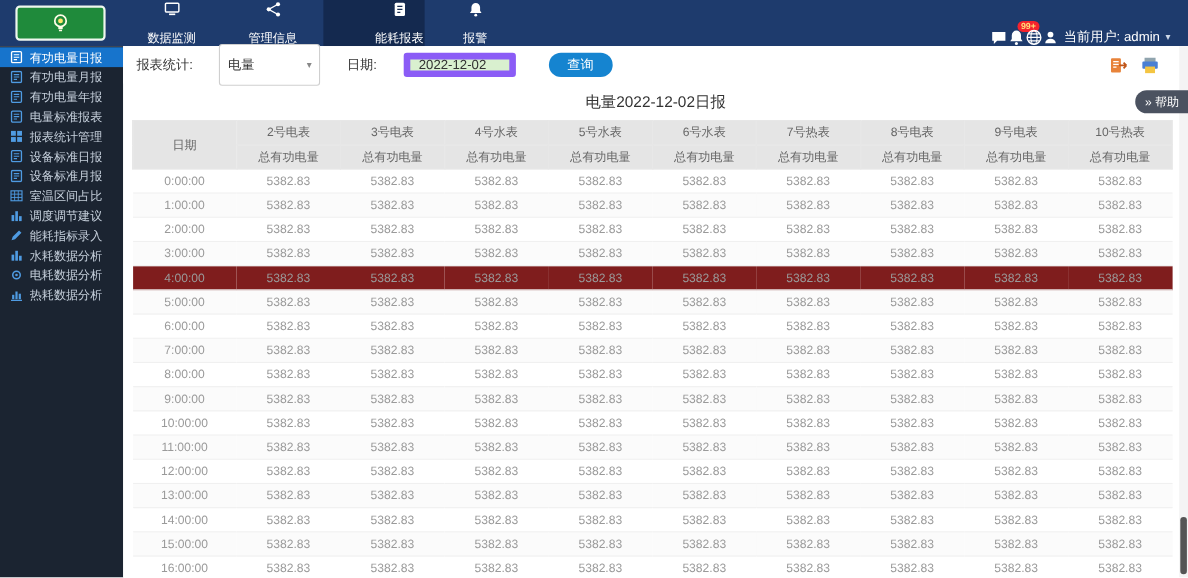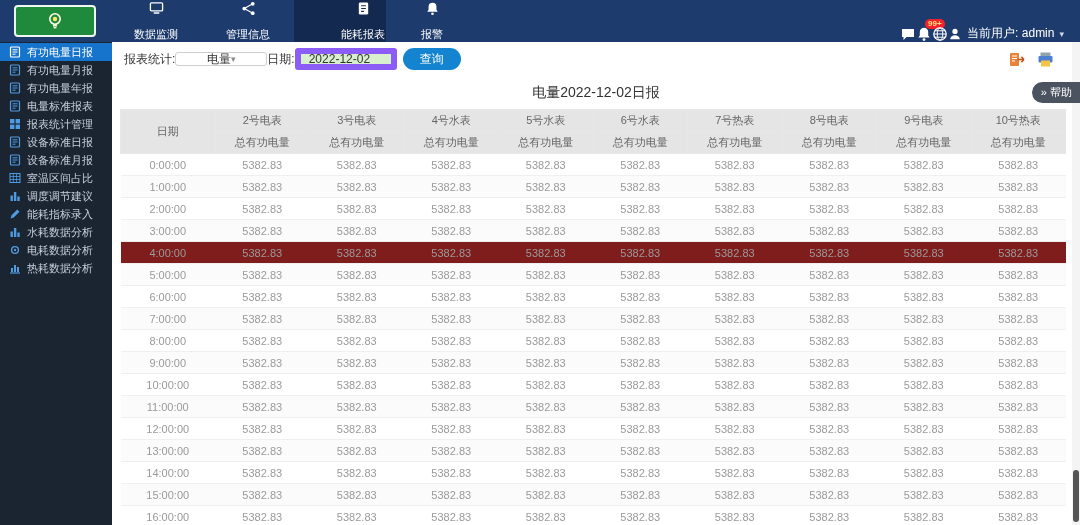--- a/index.html
+++ b/index.html
@@ -32,24 +32,24 @@
   .sidebar { width:112px; background:#1b2431; padding-top:1px; flex:none; }
   .side-item { height:18px; display:flex; align-items:center; gap:6px; padding:0 9px; font-size:11px; color:#c6d0dc;
                cursor:pointer; white-space:nowrap; }
   .side-item svg { width:12px; height:12px; color:#4f9be2; flex:none; }
   .side-item.active { background:#1774cc; color:#fff; }
   .side-item.active svg { color:#fff; }
 
   .content { flex:1; background:#fff; position:relative; display:flex; flex-direction:column; min-width:0; }
 
   
-  .toolbar { height:34px; display:flex; align-items:center; gap:0; padding:0 12px; background:#fff; flex:none; }
+  .toolbar { height:34px; display:flex; align-items:center; gap:24px; padding:0 12px; background:#fff; flex:none; }
   .lbl { font-size:12px; color:#333; }
-  .select { width:92px; height:14px; border:1px solid #cfcfcf; border-radius:3px; background:#fff; display:flex;
-            align-items:center; justify-content:center; padding:0 7px; font-size:12px; color:#333; cursor:pointer; }
+  .select { width:92px; height:38px; border:1px solid #cfcfcf; border-radius:3px; background:#fff; display:flex;
+            align-items:center; justify-content:space-between; padding:0 7px; font-size:12px; color:#333; cursor:pointer; }
   .select .caret { font-size:9px; color:#888; }
   .date-input { width:102px; height:22px; background:#d9f0cf; border:6px solid #8b5cf6; border-radius:3px;
                 display:flex; align-items:center; padding:0 8px; font-size:12px; color:#333; cursor:text; }
   .query-btn { height:22px; padding:0 17px; margin-left:6px; background:#1584d0; color:#fff; border:none;
                border-radius:11px; font-size:12px; cursor:pointer; }
   .toolbar-icons { margin-left:auto; display:flex; gap:12px; align-items:center; padding-right:14px; }
   .toolbar-icons span { cursor:pointer; display:flex; }
   .toolbar-icons svg { width:17px; height:17px; }
 
   .help-btn { position:absolute; right:0; top:40px; background:#4b5260; color:#fff; font-size:11px;

